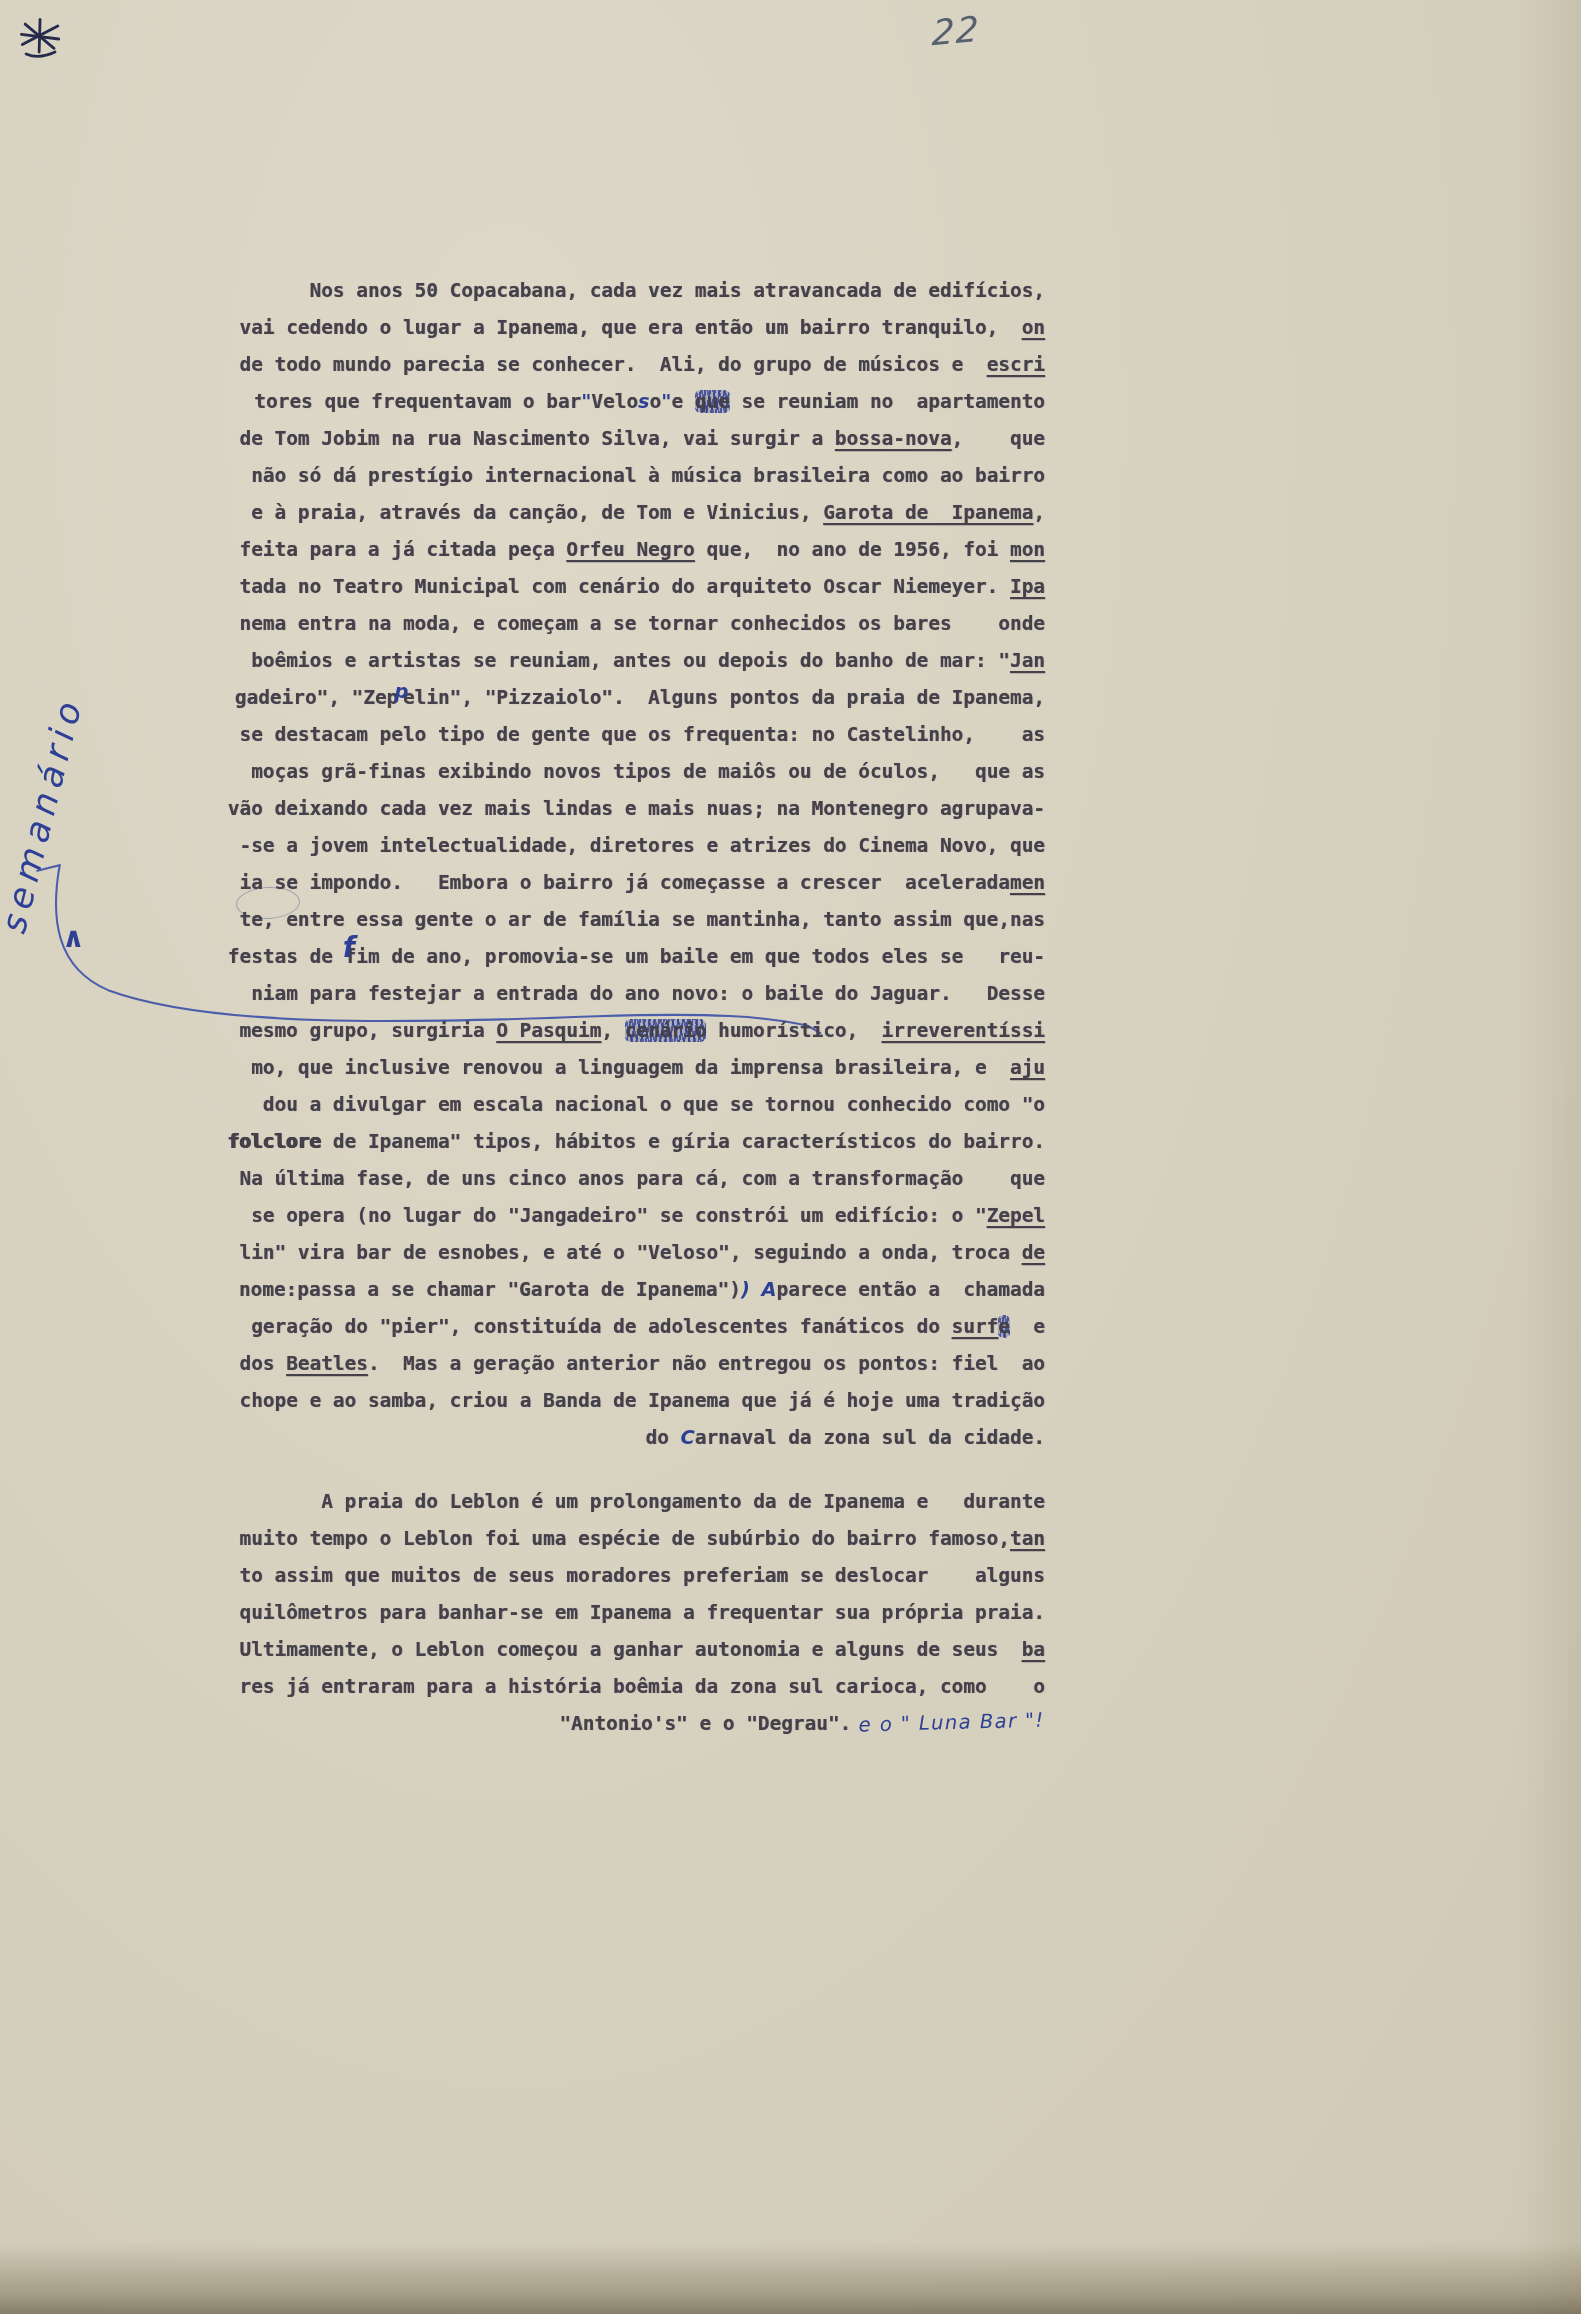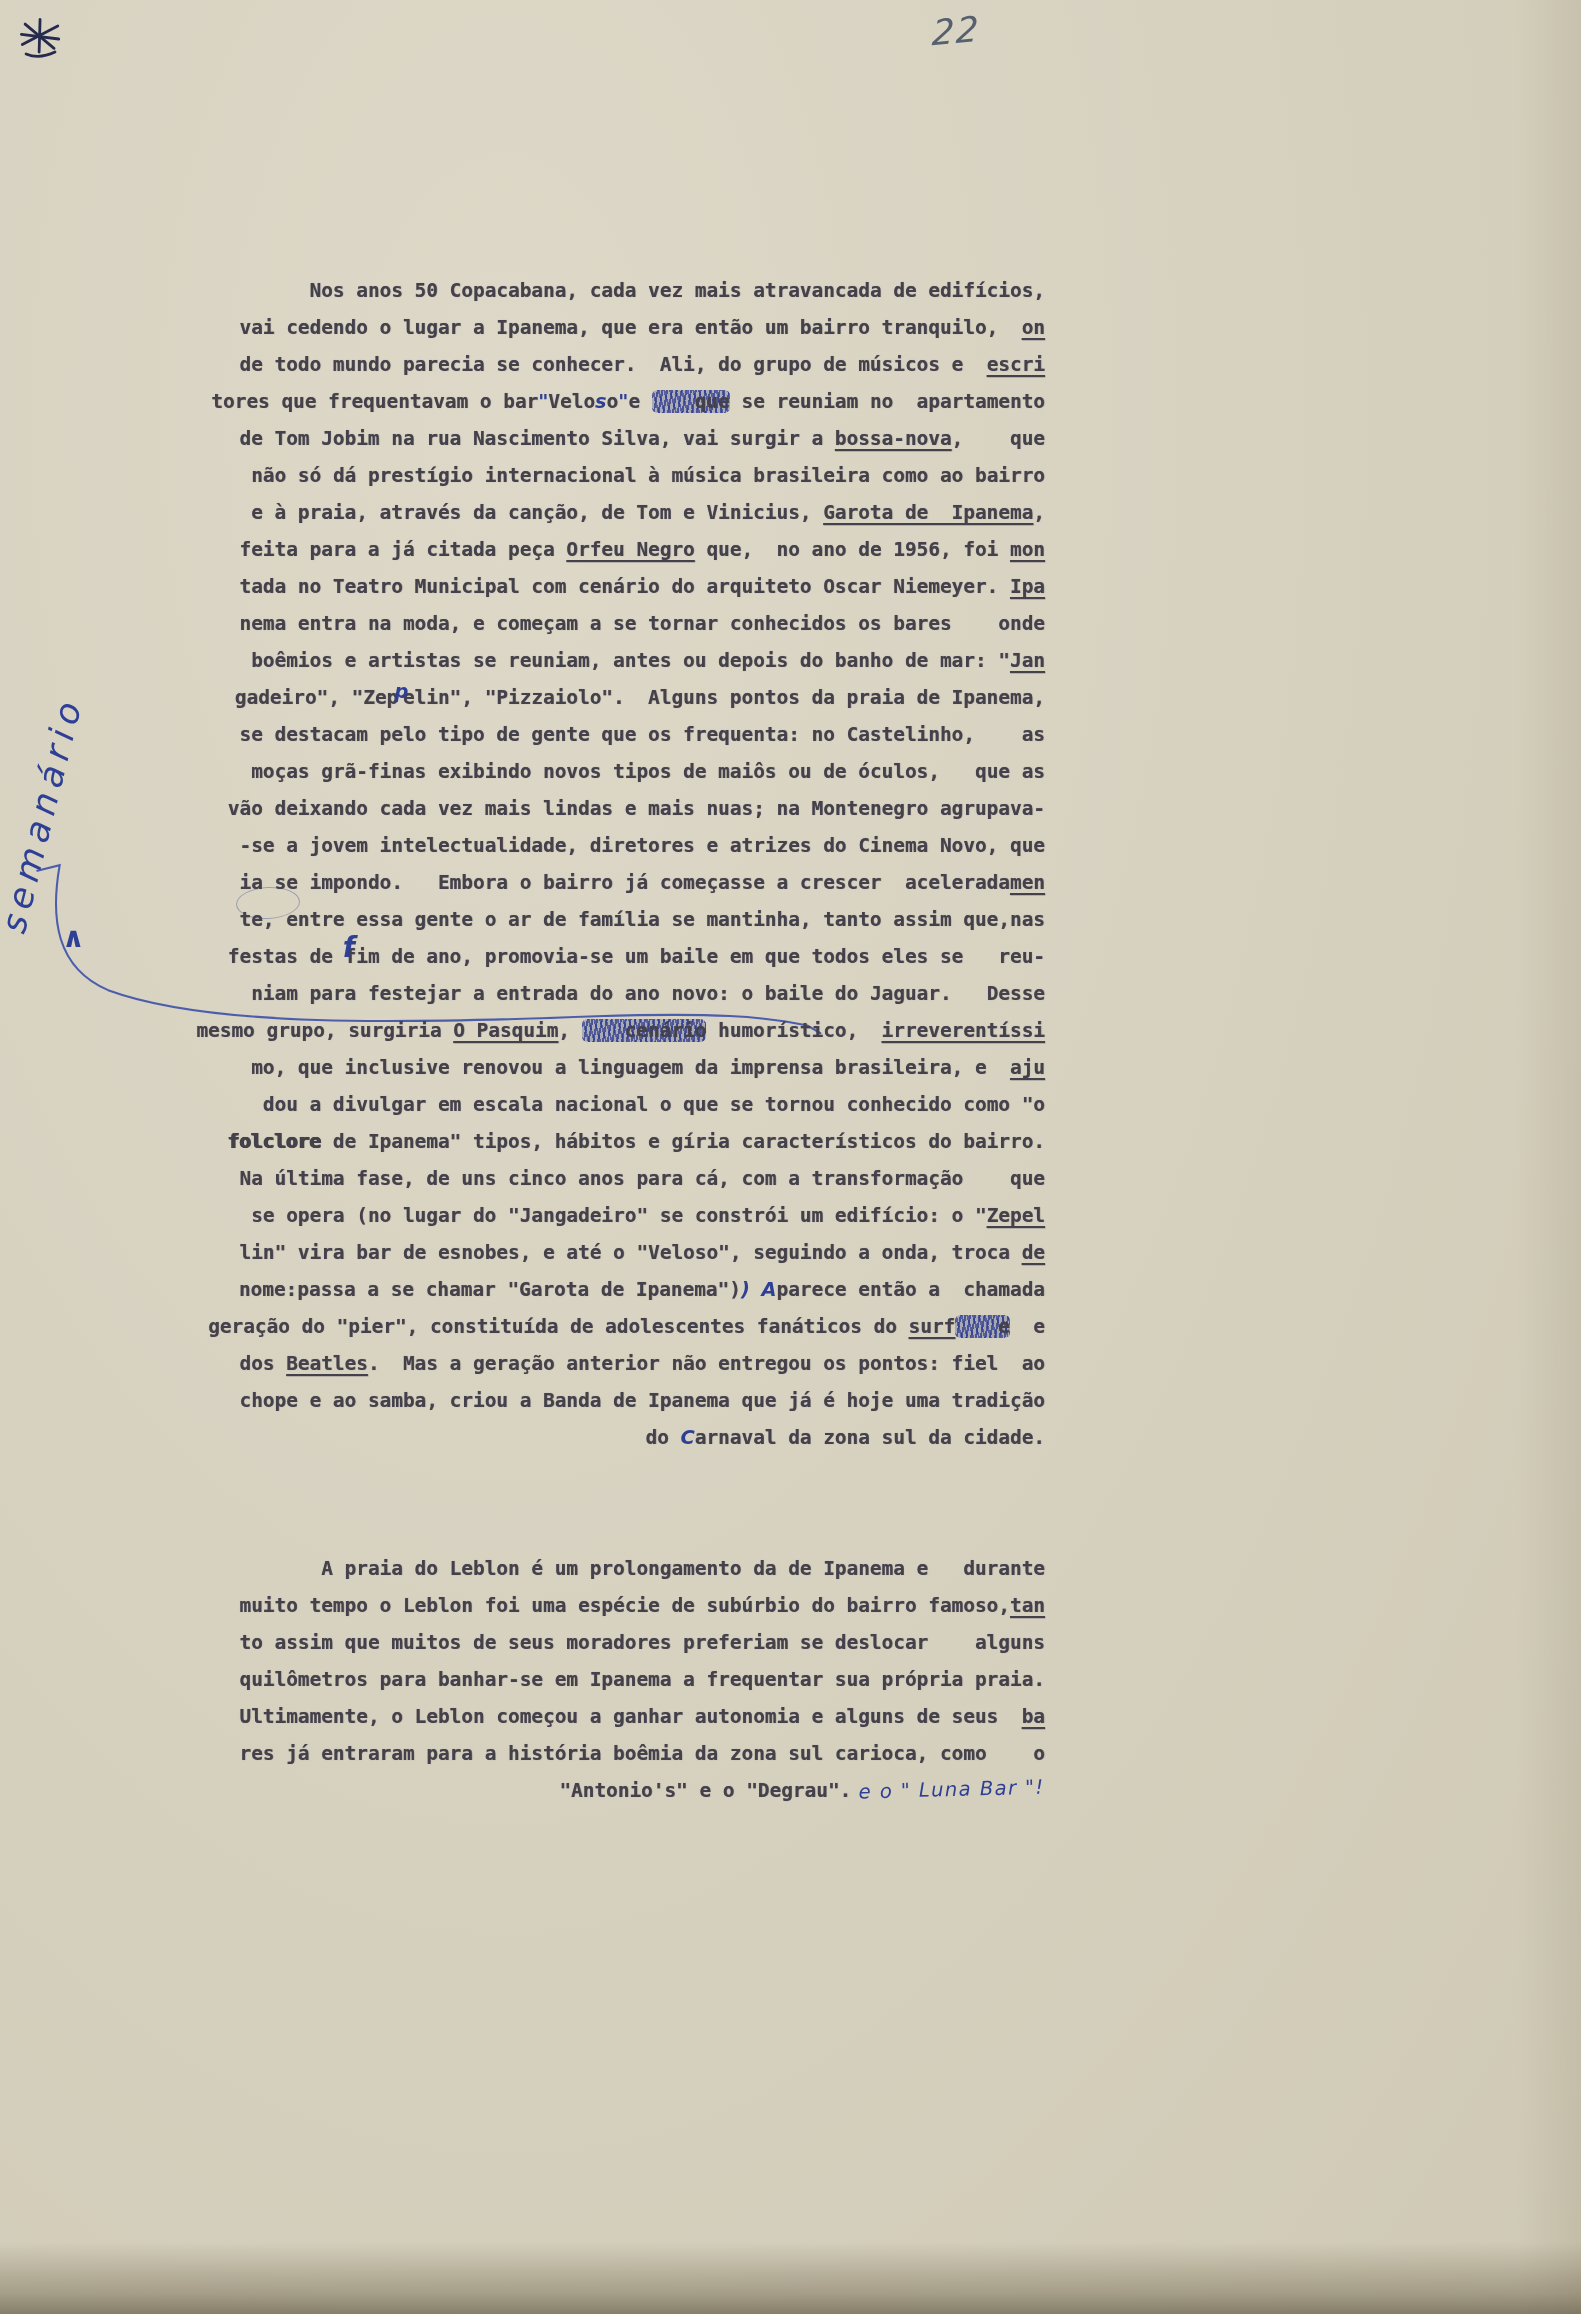--- a/index.html
+++ b/index.html
@@ -16,33 +16,32 @@
   .right-shade{position:absolute;top:0;right:0;width:65px;height:100%;
     background:linear-gradient(to right, rgba(140,130,105,0), rgba(140,130,105,.18));}
   .bottom-shade{position:absolute;left:0;bottom:0;width:100%;height:73px;
     background:linear-gradient(to bottom, rgba(120,110,85,0), rgba(110,100,75,.45) 70%, rgba(90,82,60,.65));}
   .text-block{
     position:absolute;left:131px;top:272px;width:914px;
     color:#45414b;font-weight:bold;font-size:19.4px;line-height:37px;
     text-shadow:0.4px 0.4px 0.7px rgba(50,44,66,.55);
   }
   .para{white-space:pre;text-align:right;}
-  .para + .para{margin-top:94px;}
+  .para + .para{margin-top:27px;}
   .tline{white-space:pre;height:37px;}
   .seg{white-space:pre;}
   .u{text-decoration:underline;text-decoration-thickness:1.9px;text-underline-offset:3.7px;}
   .hw{color:#2e3f96;font-family:"DejaVu Sans",sans-serif;font-style:italic;font-weight:600;text-shadow:none;}
   .ins{color:#2e3f96;font-family:"DejaVu Sans",sans-serif;font-style:italic;font-weight:600;
     display:inline-block;transform:translateY(-6.5px);margin:0 -5.6px 0 -3.7px;text-shadow:none;}
   .sc{position:relative;border-radius:5.6px;
     background:
       repeating-linear-gradient(100deg, rgba(44,58,143,.75) 0 1.9px, rgba(44,58,143,0) 1.9px 4.7px),
       repeating-linear-gradient(75deg, rgba(44,58,143,.65) 0 1.9px, rgba(44,58,143,0) 1.9px 5.6px),
       linear-gradient(rgba(44,58,143,.28), rgba(44,58,143,.28));
-    padding-left: 43px;
   }
   .sm{text-shadow:0.8px 0 0 currentColor,-0.8px 0 0 currentColor,0.4px 0.4px 0.7px rgba(50,44,66,.55);margin-left:40px;}
   .hw-cursive{color:#2e3f96;font-family:"DejaVu Sans",sans-serif;font-style:italic;font-weight:500;
     font-size:19.6px;letter-spacing:1.4px;display:inline-block;transform:rotate(-1.5deg) translateY(-0.9px);text-shadow:none;}
   .ovwrap{position:relative;display:inline-block;}
   .ovblue{position:absolute;left:-1.9px;top:-9.3px;color:#2e3f96;font-family:"DejaVu Sans",sans-serif;
     font-style:italic;font-weight:600;font-size:28px;text-shadow:none;}
   .page-number{
     position:absolute;left:932px;top:11.2px;color:#57606f;
     font-family:"DejaVu Sans",sans-serif;font-style:italic;font-weight:400;

